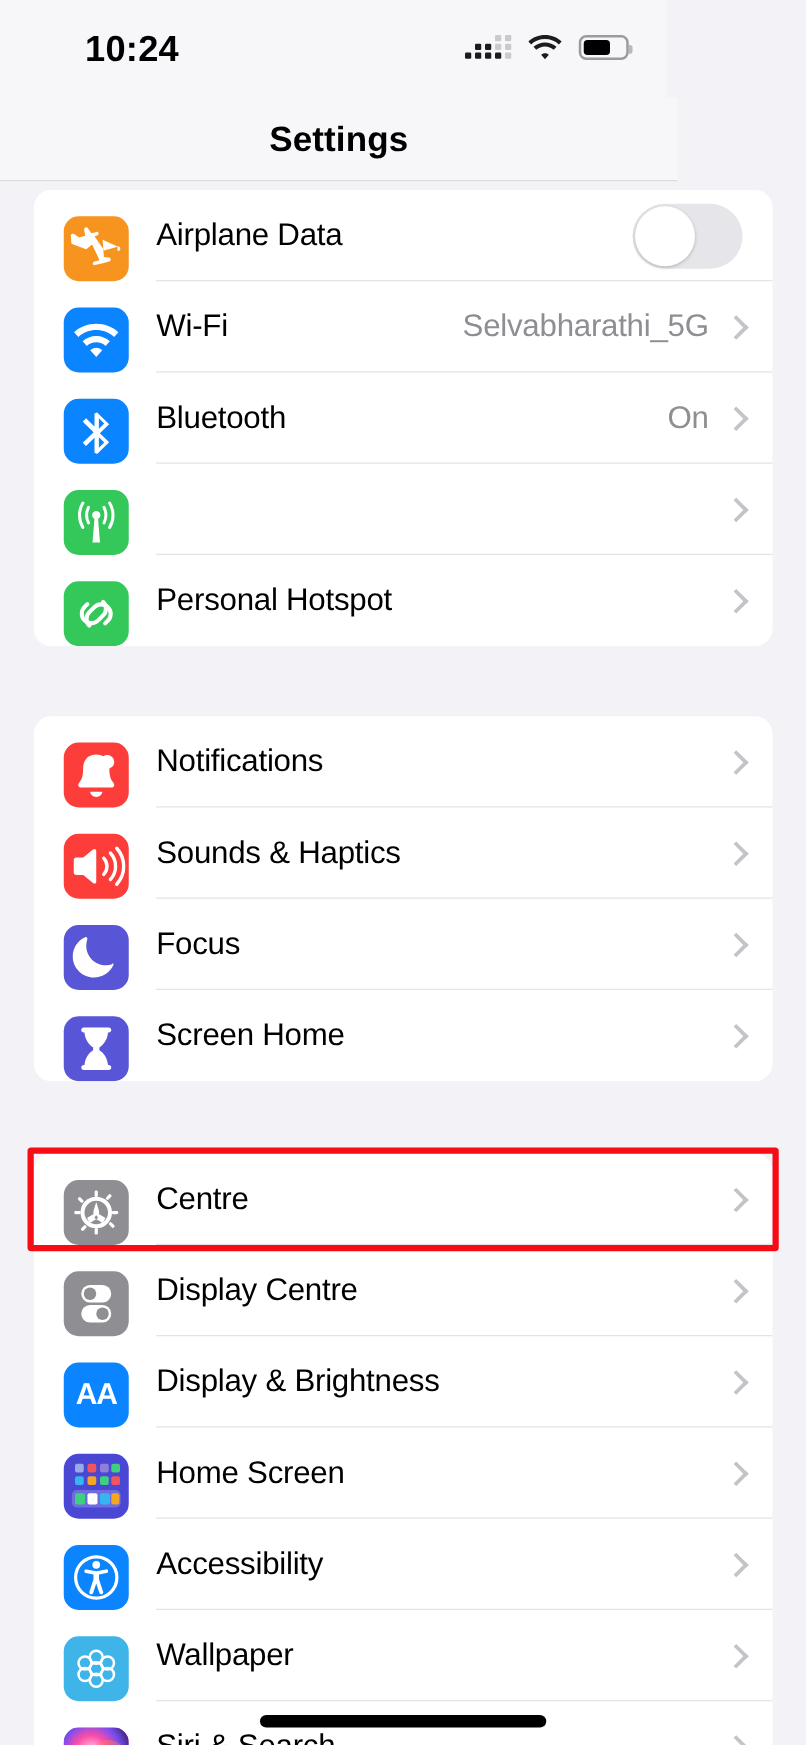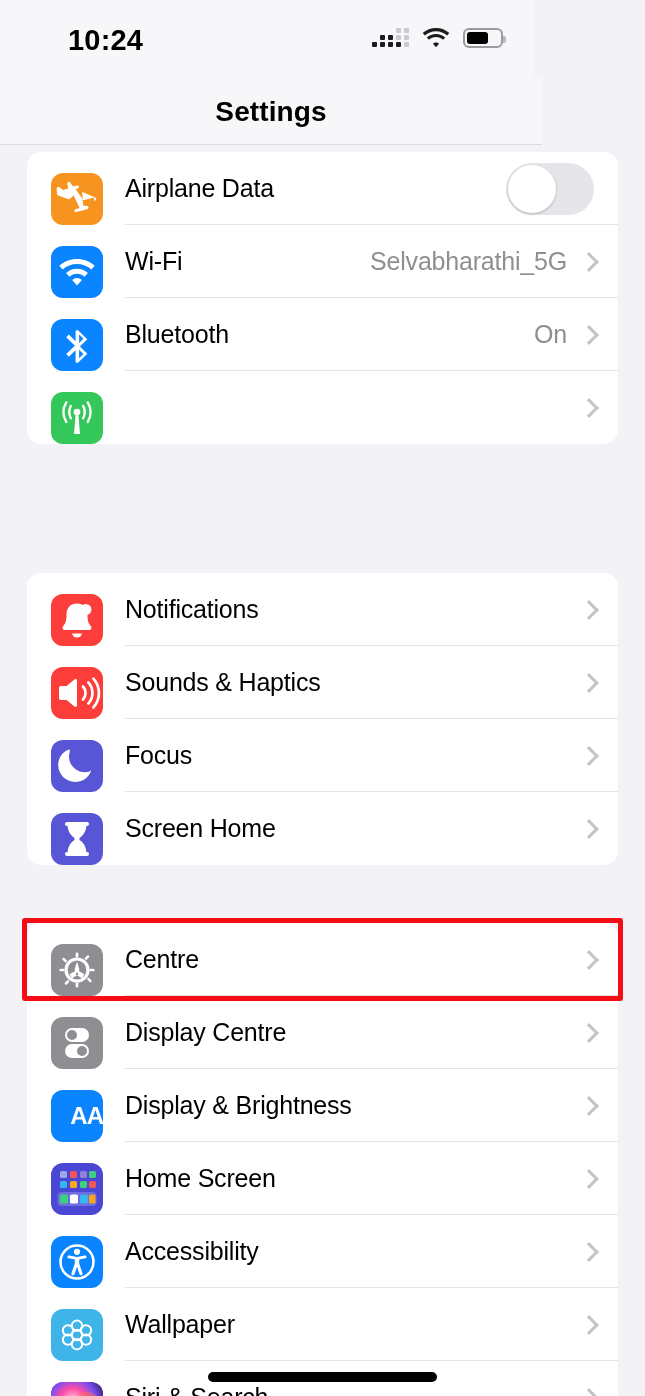--- a/index.html
+++ b/index.html
@@ -62,21 +62,21 @@
   }
   .row .sep {
     position: absolute; left: 98px; right: 0; bottom: 0; height: 1px;
     background: #e4e4e6;
   }
   .row:last-child .sep { display: none; }
 
   .icon {
     width: 52px; height: 52px; border-radius: 12px; flex: none;
     position: relative; overflow: hidden;
-    display: flex; align-items: center; justify-content: flex-end; margin-top: 20px;
+    display: flex; align-items: center; justify-content: center; margin-top: 20px;
   }
   .label {
     margin-left: 22px; font-size: 25px; color: #000; letter-spacing: -0.2px;
     white-space: nowrap;
   }
   .value {
     margin-left: auto; font-size: 25px; color: #8e8e93; letter-spacing: -0.2px;
     white-space: nowrap;
   }
   .chev {
@@ -206,20 +206,32 @@
               <g fill="none" stroke="#fff" stroke-width="2.4" stroke-linecap="round">
                 <path d="M19.8 13.9a14 14 0 0 0 0 12.4M32.2 13.9a14 14 0 0 1 0 12.4M15.3 10.4a19 19 0 0 0 0 19.5M36.7 10.4a19 19 0 0 1 0 19.5"></path>
               </g>
               <circle cx="26" cy="20.1" r="3.3" fill="#fff"></circle>
               <path fill="#fff" d="M24.6 22.6h2.8l1.6 19.3h-6z"></path>
             </svg>
           </div>
           <div class="chev"></div>
           <div class="sep"></div>
         </div>
+        <div class="row">
+          <div class="icon" style="background: rgb(52, 199, 89);">
+            <svg class="g" viewBox="0 0 52 52">
+              <g fill="none" stroke="#fff" stroke-width="3.3" stroke-linecap="round">
+                <path d="M31.5 16.5a7.6 7.6 0 0 1 0 10.8l-4 4a7.6 7.6 0 0 1-10.8-10.8l2.2-2.2"></path>
+                <path d="M20.5 35.5a7.6 7.6 0 0 1 0-10.8l4-4a7.6 7.6 0 0 1 10.8 10.8l-2.2 2.2"></path>
+              </g>
+            </svg>
+          </div>
+          <div class="label">Personal Hotspot</div>
+          <div class="chev"></div>
+        </div>
       </div>
     <div class="card" id="group-1" style="top:427px;">
         <div class="row">
           <div class="icon" style="background: rgb(252, 61, 57);">
             <svg class="g" viewBox="0 0 52 52">
               <path fill="#fff" d="M26 9.5c-6.6 0-10.5 4.5-10.5 11.2 0 5.8-1 8.3-2.5 10.4-.9 1.2-1.4 1.9-1.4 2.8 0 1.3 1 2.1 2.7 2.1h23.4c1.7 0 2.7-.8 2.7-2.1 0-.9-.5-1.6-1.4-2.8-1.5-2.1-2.5-4.6-2.5-10.4 0-6.7-3.9-11.2-10.5-11.2z"></path>
               <path fill="#fff" d="M26 43.5c2.7 0 4.7-1.9 4.9-4.1h-9.8c.2 2.2 2.2 4.1 4.9 4.1z"></path>
               <circle cx="34.8" cy="15.5" r="5.6" fill="#fff"></circle>
             </svg>
           </div>

